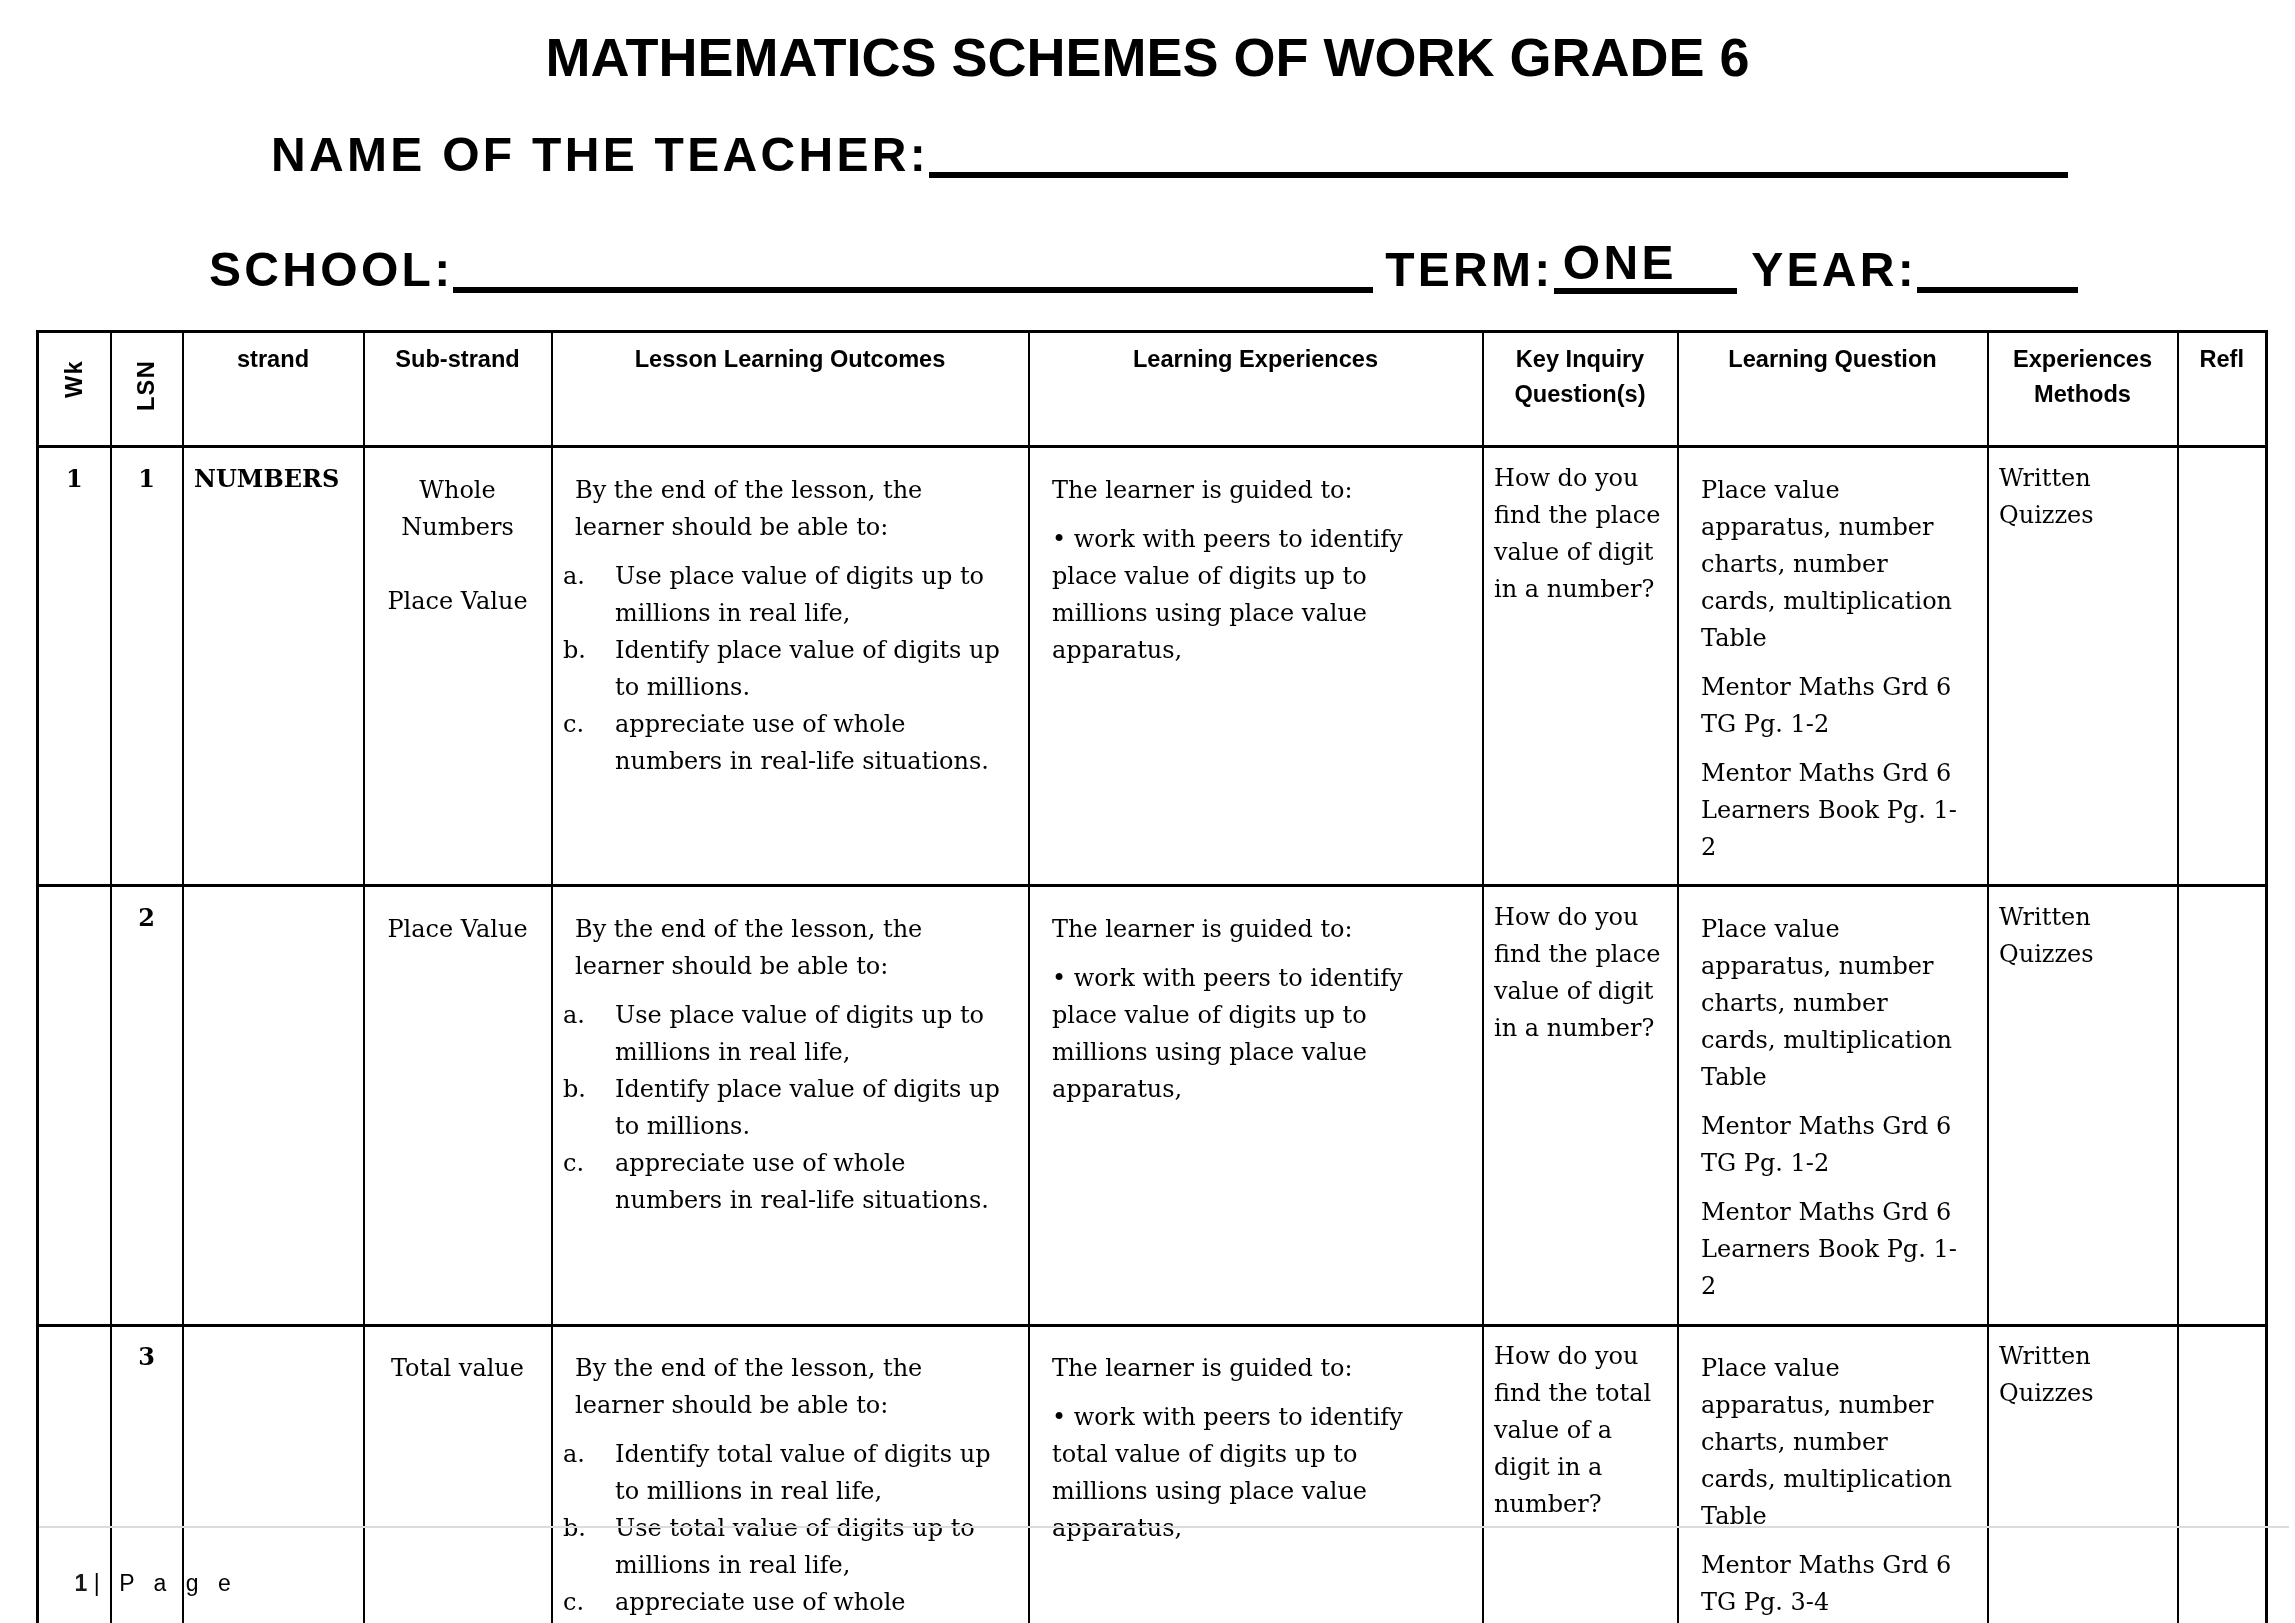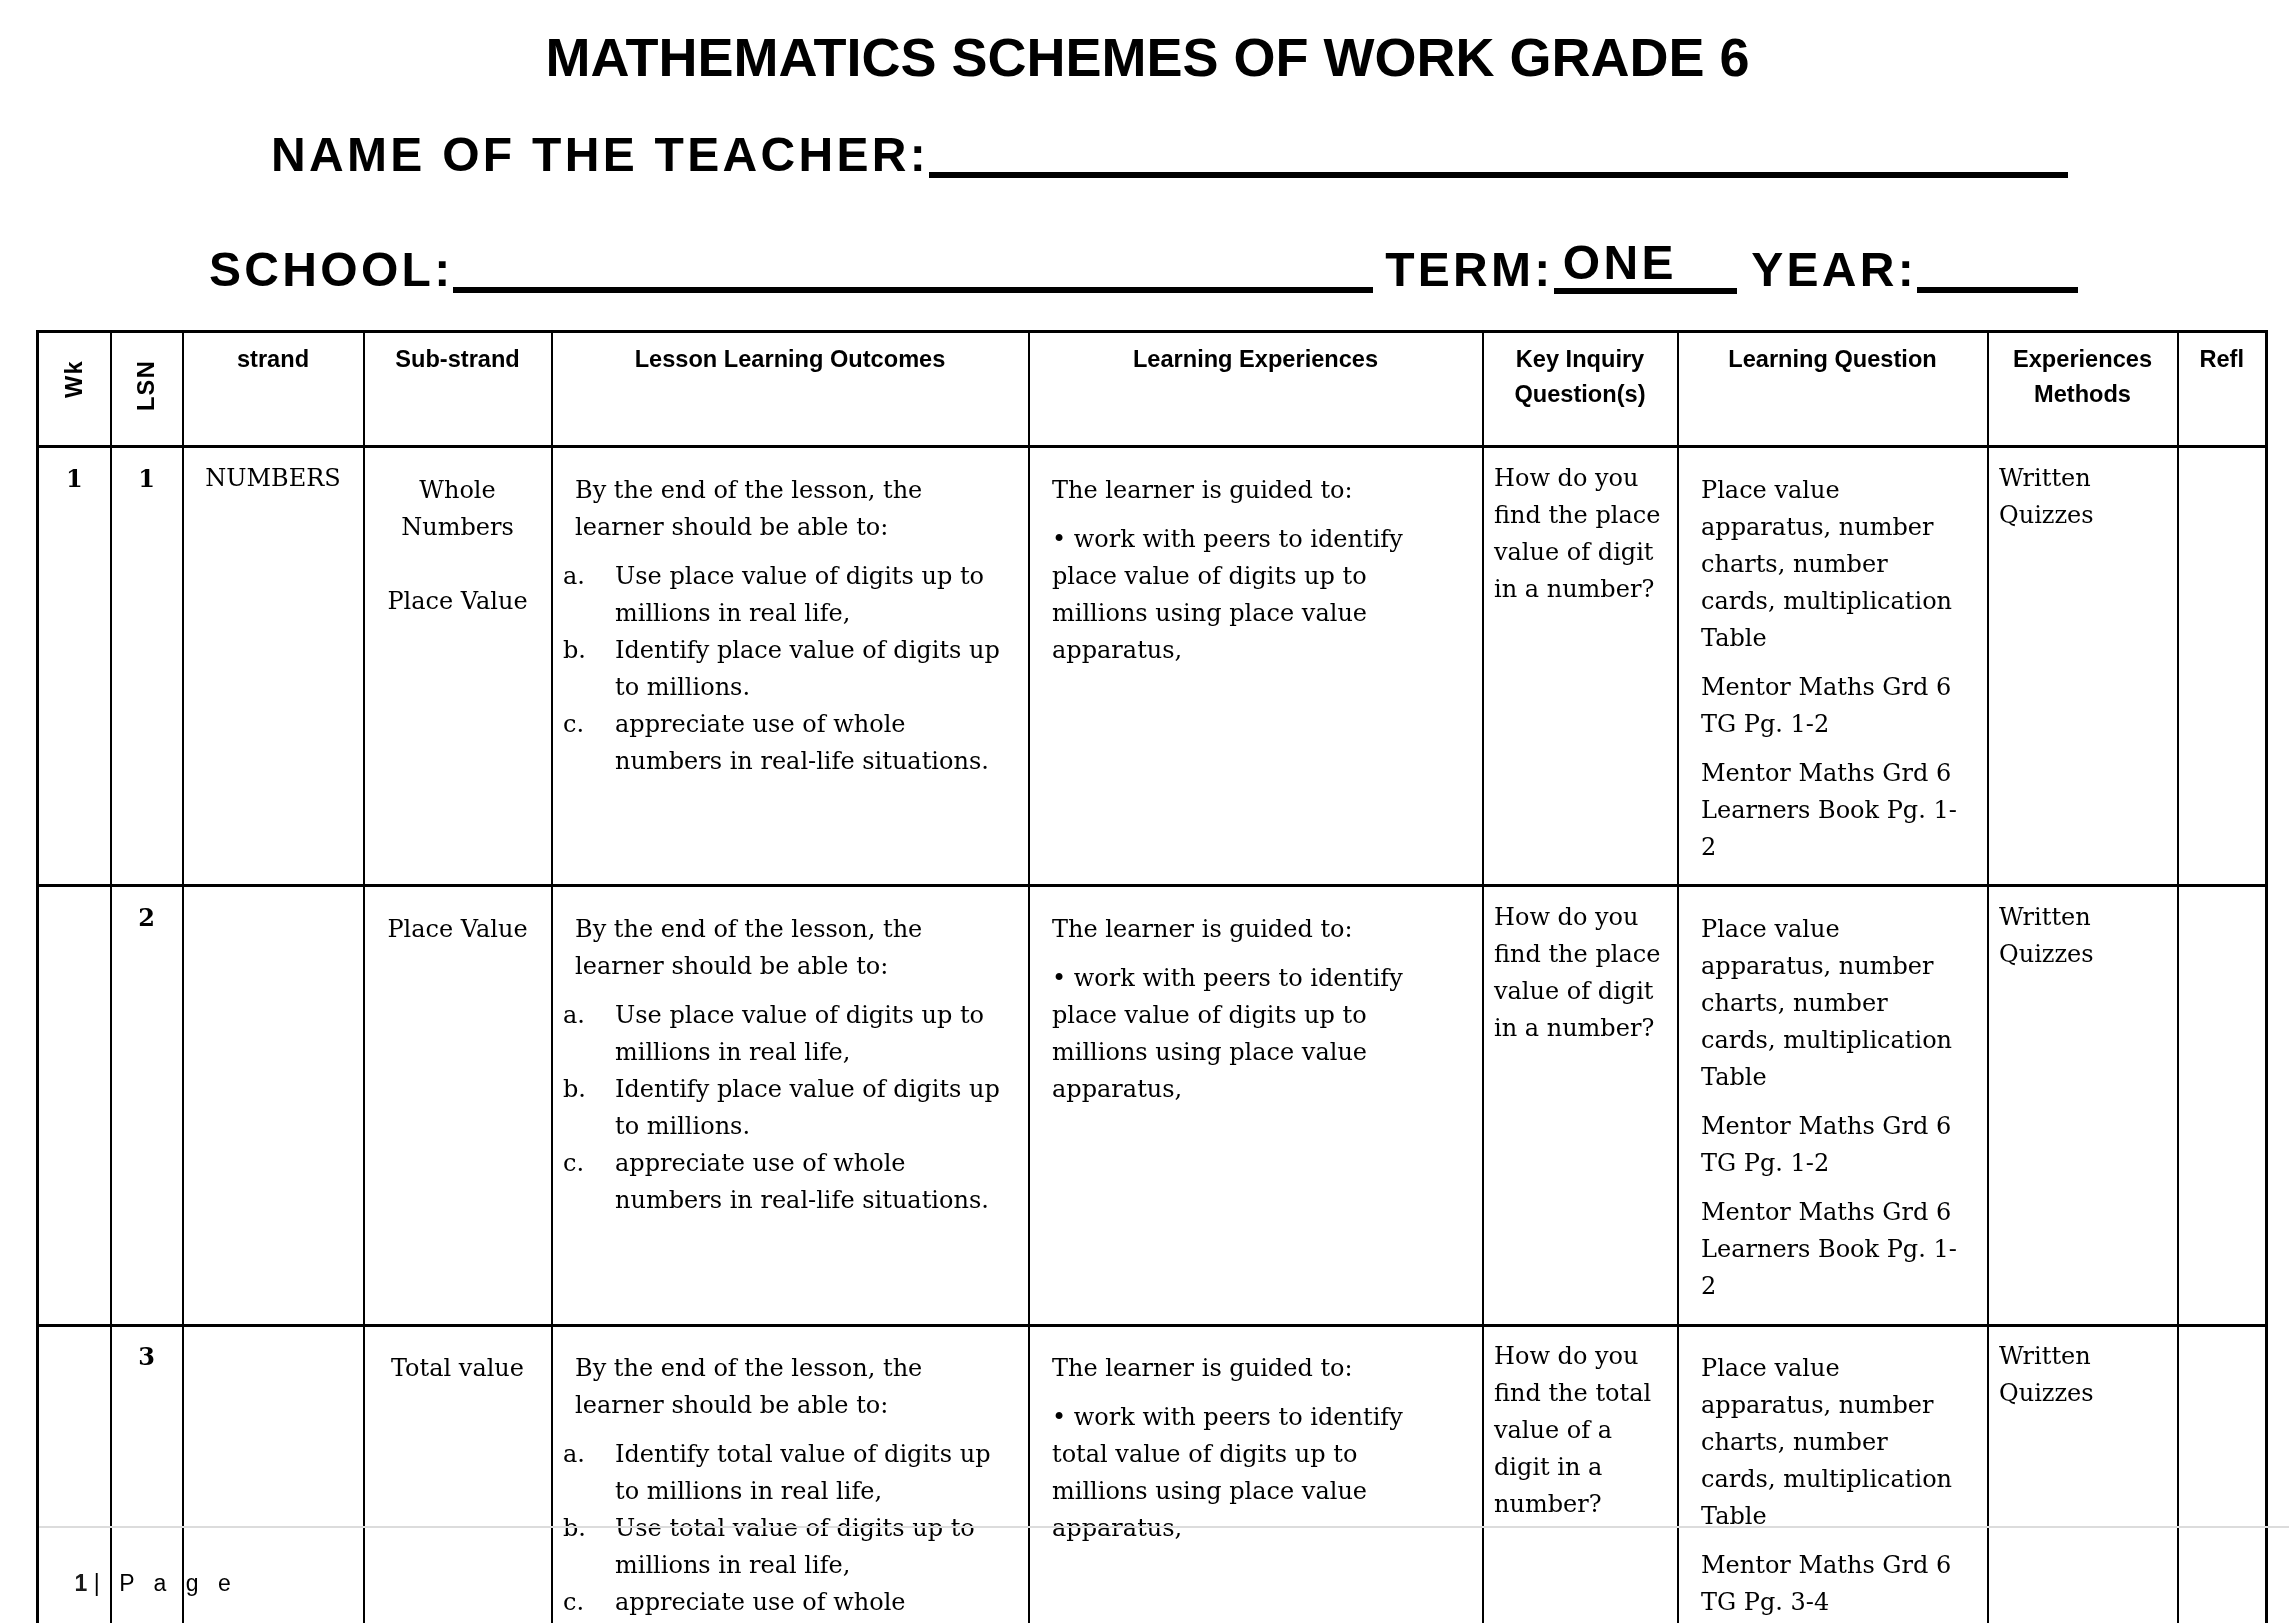--- a/index.html
+++ b/index.html
@@ -99,21 +99,21 @@
     font-size:24px;
     line-height:37px;
   }
   .scheme-table p{ margin:12px; padding:0; }
 
   .c-wk,.c-lsn{
     text-align:center;
     font-weight:bold;
     font-size:24px;
   }
-  .c-strand{ text-align:center; }
+  .c-strand{ text-align:left;font-weight:bold; }
   .c-sub{ text-align:center; }
   .sub2{ margin-top:37px !important; }
   .sub2:empty{ display:none; }
 
   .li{ display:flex; align-items:flex-start; }
   .li .lbl{ flex:0 0 52px; }
   .li .txt{ flex:1 1 auto; }
 
   .bullet-para{ margin-top:5.2px !important; }
 

